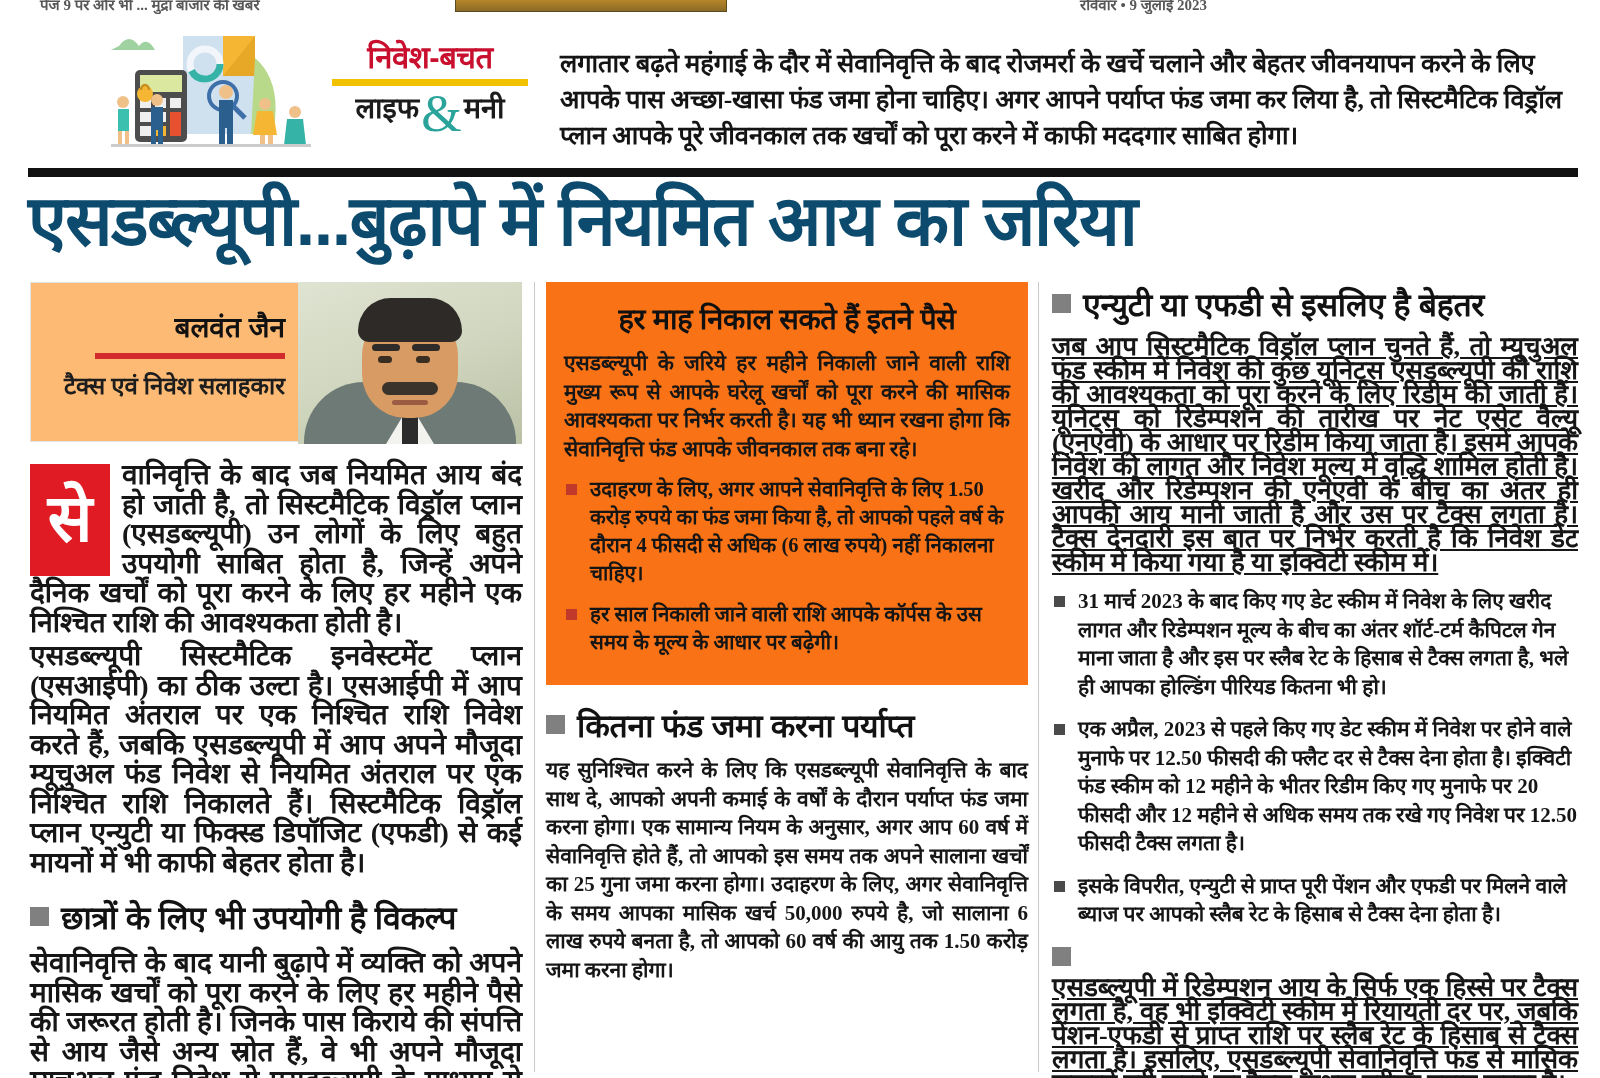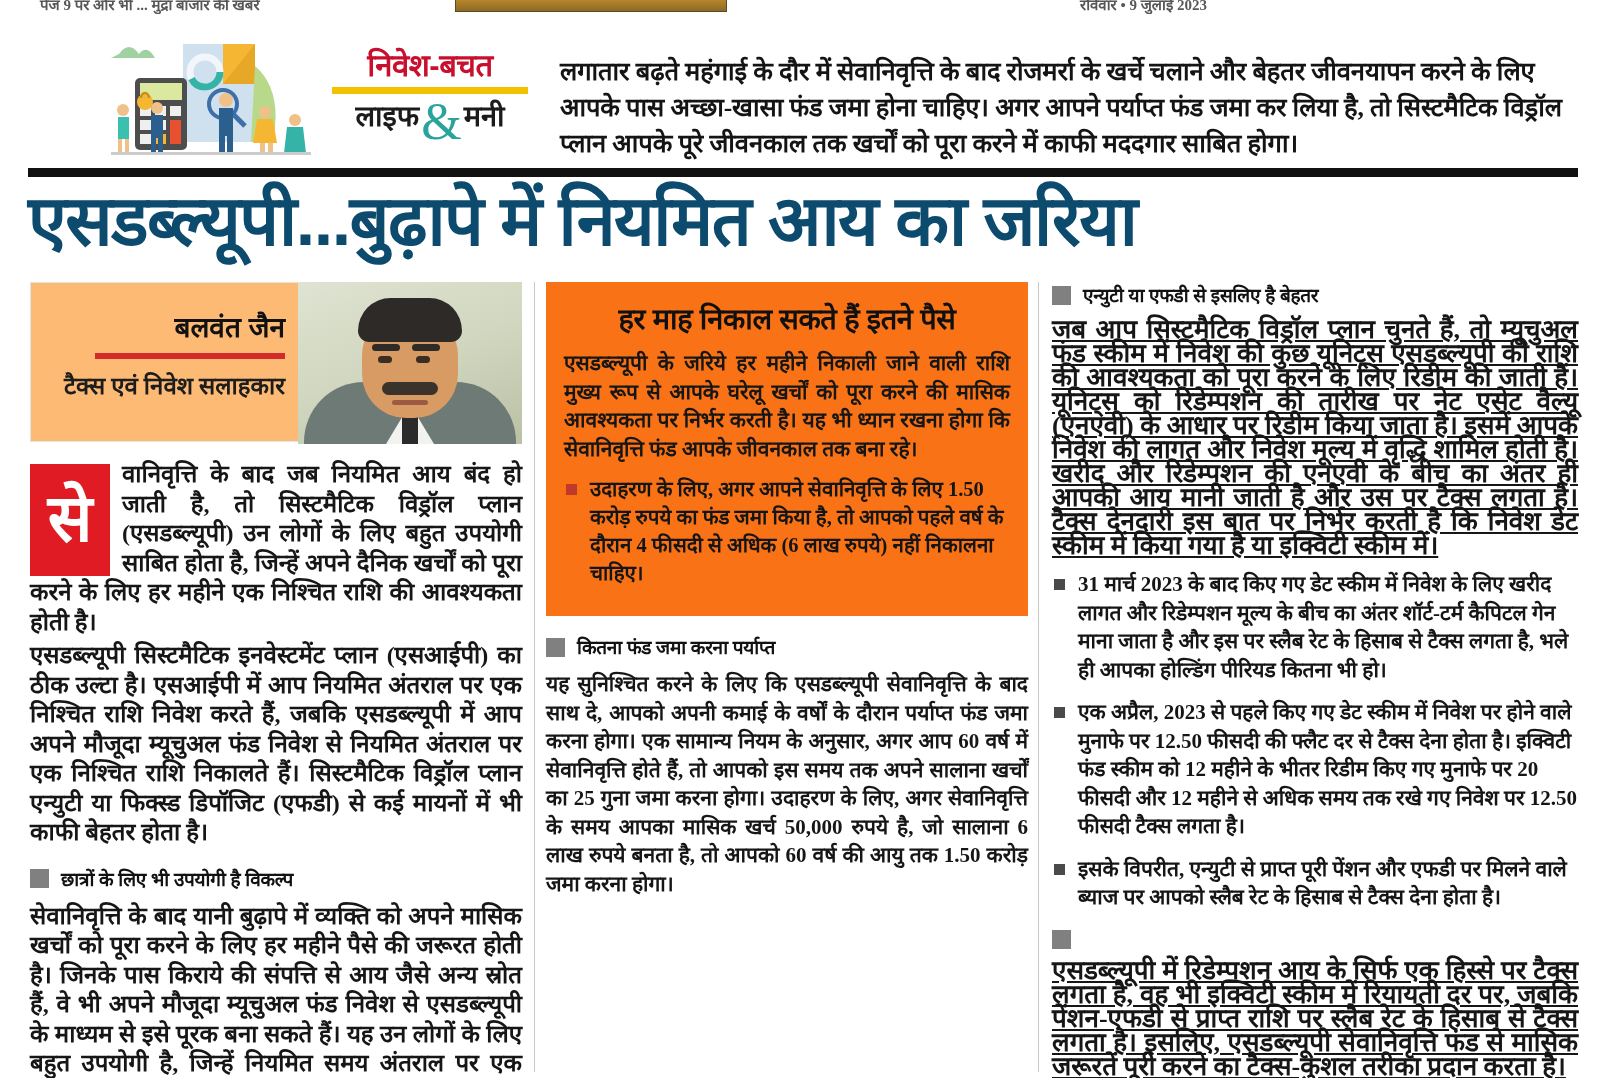--- a/index.html
+++ b/index.html
@@ -22,21 +22,21 @@
   }
   .topstrip .c1{left:40px;}
   .topstrip .c2{left:1080px;}
   .topstrip .thumb{
     position:absolute;left:455px;top:-42px;width:270px;height:52px;
     background:linear-gradient(180deg,#d8a53a 0%,#efc765 40%,#c8922c 70%,#8b6a26 100%);
     border:1px solid #5a4a20;
   }
 
   
-  .masthead{position:absolute;left:0;top:28px;width:1600px;height:136px;}
+  .masthead{position:absolute;left:0;top:20px;width:1600px;height:136px;}
   .logoart{position:absolute;left:105px;top:8px;width:215px;height:120px;}
   .brandbox{position:absolute;left:330px;top:22px;width:200px;height:104px;text-align:center;}
   .brand-top{
     font-family:"Liberation Sans","DejaVu Sans",sans-serif;
     font-weight:bold;font-size:31px;letter-spacing:-.5px;
     color:#c8102e;line-height:1;
   }
   .brand-rule{height:7px;background:#f2c200;margin:6px 2px 4px 2px;}
   .brand-bot{
     font-family:"Liberation Sans","DejaVu Sans",sans-serif;
@@ -105,35 +105,35 @@
   .ph-mouth{position:absolute;left:94px;top:118px;width:36px;height:5px;background:#9c5c44;border-radius:4px;}
 
   
   .dropcap{
     float:left;width:80px;height:112px;background:#e01b24;color:#fff;
     font-family:"Liberation Sans","DejaVu Sans",sans-serif;
     font-weight:bold;font-size:66px;line-height:108px;text-align:center;
     margin:4px 12px 2px 0;
   }
   p.body{
-    font-size:24px;line-height:29.5px;color:#161616;margin:0 0 4px 0;
+    font-size:28px;line-height:29.5px;color:#161616;margin:0 0 4px 0;
     text-align:justify;text-justify:inter-word;font-weight:bold;
   }
   .col1 p.body, .col3 p.body{font-weight:bold;}
   .clearfix::after{content:"";display:block;clear:both;}
 
   
   .sechead{
     display:flex;align-items:center;gap:12px;
     margin:18px 0 10px 0;
   }
   .sechead .sq{width:19px;height:19px;background:#808080;flex:0 0 auto;}
   .sechead .txt{
     font-family:"Liberation Sans","DejaVu Sans",sans-serif;
-    font-weight:bold;font-size:19px;color:#121212;letter-spacing:-.3px;white-space:nowrap;text-align:right;
+    font-weight:bold;font-size:32px;color:#121212;letter-spacing:-.3px;white-space:nowrap;text-align:right;
   }
 
   
   .tintbox{
     background:#f97316;padding:14px 18px 16px 18px;box-sizing:border-box;
     width:482px;
   }
   .box-title{
     font-family:"Liberation Sans","DejaVu Sans",sans-serif;
     font-weight:bold;font-size:29px;color:#101010;text-align:center;
@@ -285,20 +285,21 @@
       <p class="body">सेवानिवृत्ति के बाद यानी बुढ़ापे में व्यक्ति को अपने मासिक खर्चों को पूरा करने के लिए हर महीने पैसे की जरूरत होती है। जिनके पास किराये की संपत्ति से आय जैसे अन्य स्रोत हैं, वे भी अपने मौजूदा म्यूचुअल फंड निवेश से एसडब्ल्यूपी के माध्यम से इसे पूरक बना सकते हैं। यह उन लोगों के लिए बहुत उपयोगी है, जिन्हें नियमित समय अंतराल पर एक निश्चित राशि की आवश्यकता होती है। छात्रों के लिए भी यह विकल्प बहुत उपयोगी है, जिन्हें हर महीने एक निश्चित राशि की जरूरत होती है।</p>
     </div>
 
     <div class="col col2">
 
       <div class="tintbox">
         <div class="box-title">हर माह निकाल सकते हैं इतने पैसे</div>
         <p class="body">एसडब्ल्यूपी के जरिये हर महीने निकाली जाने वाली राशि मुख्य रूप से आपके घरेलू खर्चों को पूरा करने की मासिक आवश्यकता पर निर्भर करती है। यह भी ध्यान रखना होगा कि सेवानिवृत्ति फंड आपके जीवनकाल तक बना रहे।</p>
         <ul class="bullets">
           <li>उदाहरण के लिए, अगर आपने सेवानिवृत्ति के लिए 1.50 करोड़ रुपये का फंड जमा किया है, तो आपको पहले वर्ष के दौरान 4 फीसदी से अधिक (6 लाख रुपये) नहीं निकालना चाहिए।</li>
+          <li>हर साल निकाली जाने वाली राशि आपके कॉर्पस के उस समय के मूल्य के आधार पर बढ़ेगी।</li>
         </ul>
       </div>
 
       <div class="sechead">
         <span class="sq"></span>
         <span class="txt">कितना फंड जमा करना पर्याप्त</span>
       </div>
       <p class="body">यह सुनिश्चित करने के लिए कि एसडब्ल्यूपी सेवानिवृत्ति के बाद साथ दे, आपको अपनी कमाई के वर्षों के दौरान पर्याप्त फंड जमा करना होगा। एक सामान्य नियम के अनुसार, अगर आप 60 वर्ष में सेवानिवृत्ति होते हैं, तो आपको इस समय तक अपने सालाना खर्चों का 25 गुना जमा करना होगा। उदाहरण के लिए, अगर सेवानिवृत्ति के समय आपका मासिक खर्च 50,000 रुपये है, जो सालाना 6 लाख रुपये बनता है, तो आपको 60 वर्ष की आयु तक 1.50 करोड़ जमा करना होगा।</p>
     </div>
 

